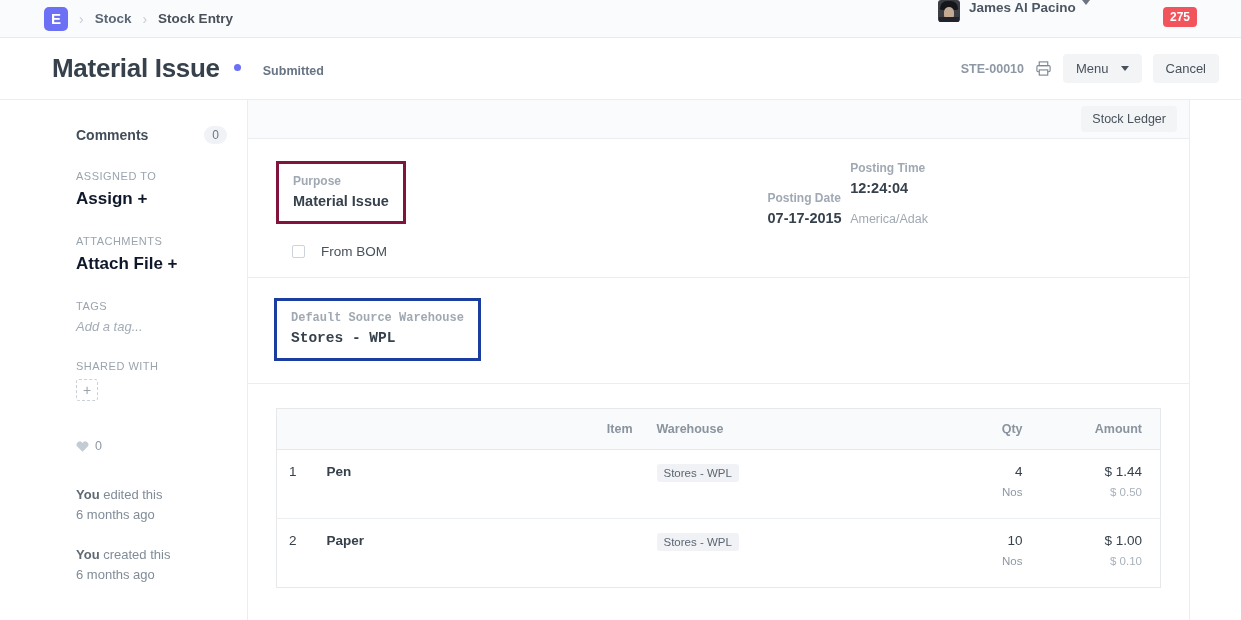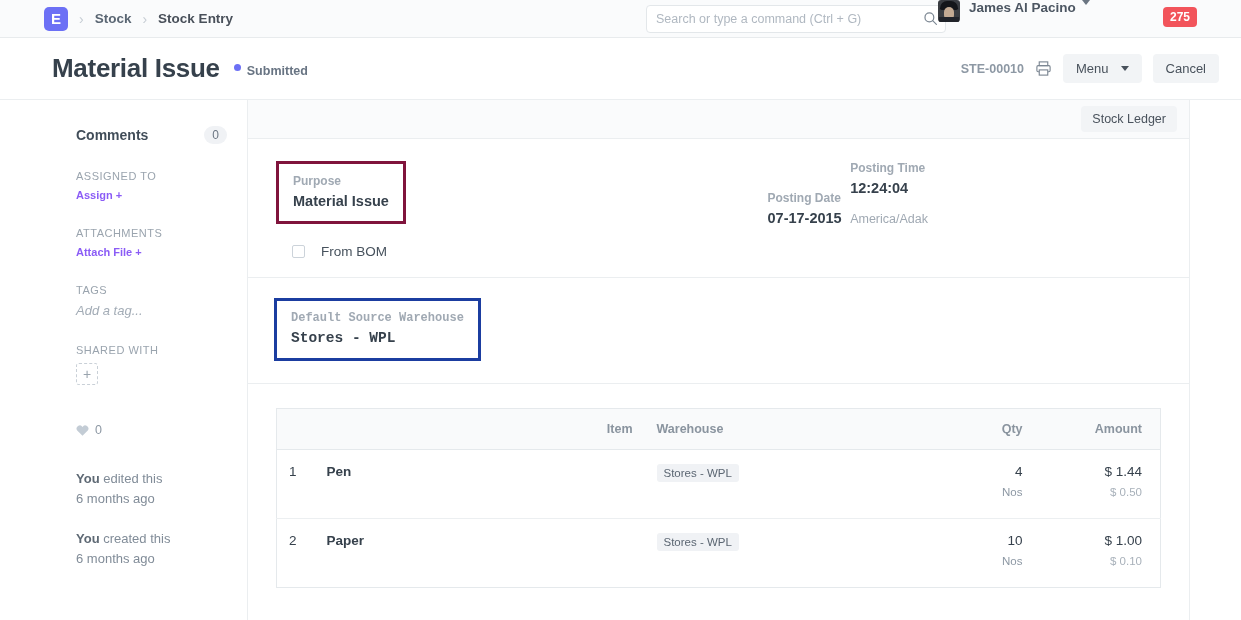--- a/index.html
+++ b/index.html
@@ -137,20 +137,21 @@
     font-size: 26px;
     font-weight: bold;
     color: #36414c;
     letter-spacing: -0.3px;
     white-space: nowrap;
   }
   .status-pill {
     display: flex; 
     margin-left: 14px;
     margin-top: 4px;
+    gap: 16px;
   }
   .status-dot {
     width: 7px; height: 7px;
     border-radius: 50%;
     background: #6c70f5;
     margin-right: 6px;
   }
   .status-text {
     font-size: 12.5px;
     font-weight: bold;
@@ -210,21 +211,21 @@
   }
   .sb-label {
     font-size: 11px;
     letter-spacing: 0.5px;
     color: #9aa4ae;
     text-transform: uppercase;
     margin-top: 26px;
     margin-bottom: 7px;
   }
   .sb-action {
-    font-size: 11px; font-weight: bold; color: #8b5cf6;
+    font-size: 17px; font-weight: bold; color: #0f172a;
     cursor: pointer;
   }
   .sb-muted {
     font-size: 13px; font-style: italic; color: #a3acb6;
   }
   .share-add {
     width: 22px; height: 22px;
     border: 1px dashed #c9d0d7;
     border-radius: 3px;
     display: flex; align-items: center; justify-content: center;
@@ -374,27 +375,20 @@
 <body>
 
 <div class="navbar">
   <div class="app-logo">E</div>
 
   <span class="crumb-sep">›</span>
   <a href="#" class="crumb">Stock</a>
   <span class="crumb-sep">›</span>
   <a href="#" class="crumb current">Stock Entry</a>
 
-  <div class="search-wrap">
-    <input class="search-input" type="text" placeholder="Search or type a command (Ctrl + G)" style="">
-    <svg class="search-icon" viewBox="0 0 16 16">
-      <circle cx="6.8" cy="6.8" r="4.7" fill="none" stroke="#7c8793" stroke-width="1.3"></circle>
-      <line x1="10.3" y1="10.3" x2="14.3" y2="14.3" stroke="#7c8793" stroke-width="1.3" stroke-linecap="round"></line>
-    </svg>
-  </div>
 
   <div class="user-area">
     <div class="avatar">
       <div class="hair"></div>
         <div class="face"></div>
         <div class="body"></div>
     </div>
     <span class="user-name">James Al Pacino</span>
     <span class="caret"></span>
   </div>

